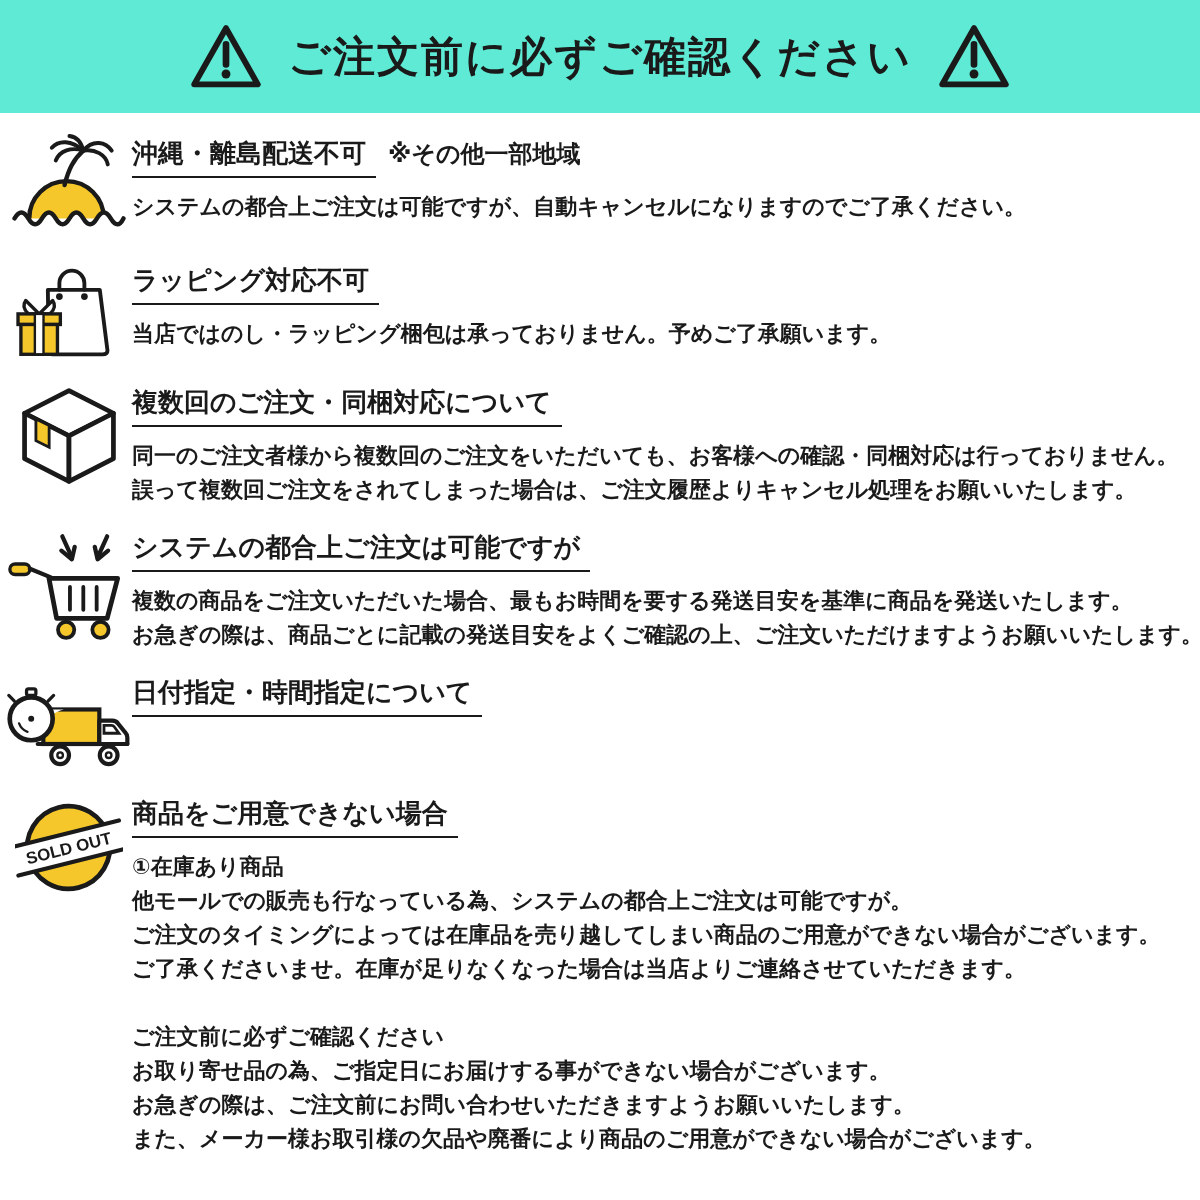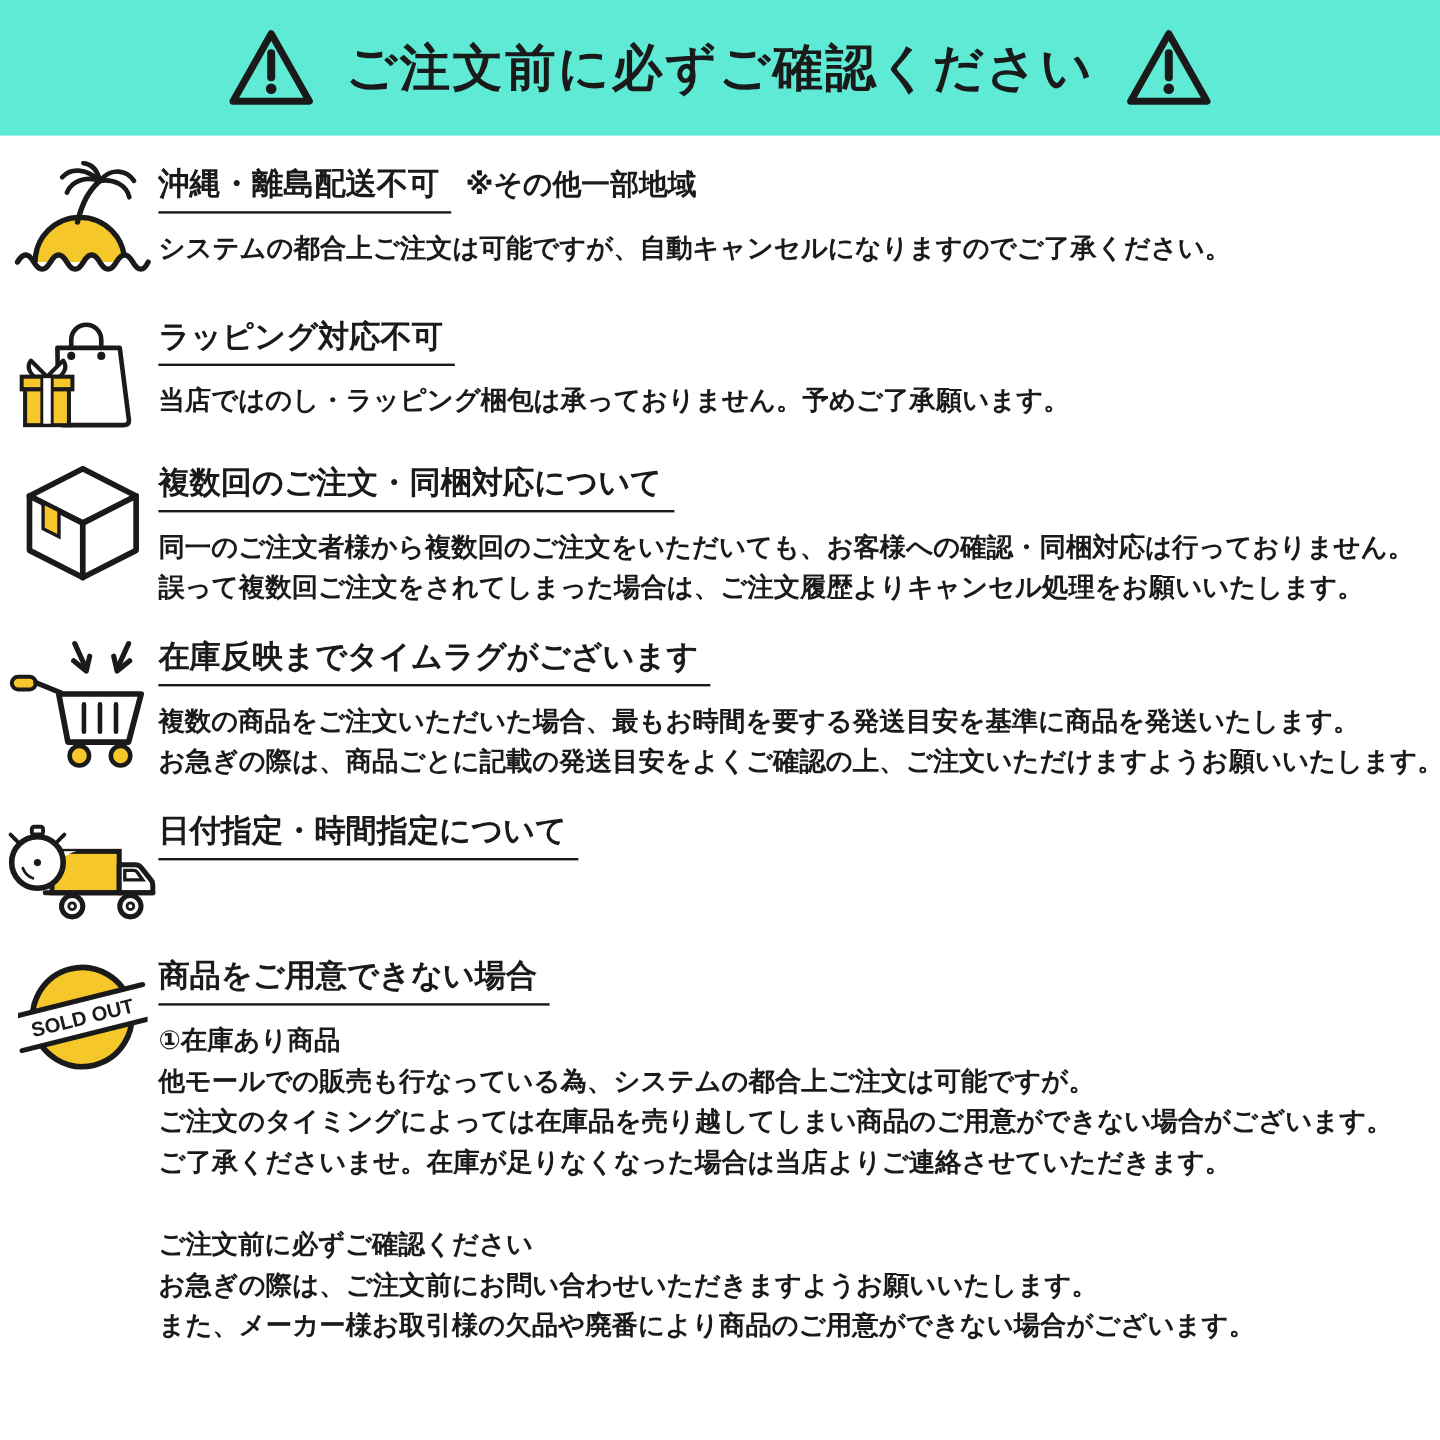--- a/index.html
+++ b/index.html
@@ -122,21 +122,21 @@
       <path class="ic" d="M24,42 L46,51" stroke-width="4.5"></path>
       <polygon points="44,52 116,52 105,94 52,94" fill="#fff" stroke="#1a1a1a" stroke-width="5" stroke-linejoin="round"></polygon>
       <path class="ic" d="M66,61 V85" stroke-width="4"></path>
       <path class="ic" d="M80,61 V85" stroke-width="4"></path>
       <path class="ic" d="M94,61 V85" stroke-width="4"></path>
       <circle cx="62" cy="106" r="8.5" fill="#F5C72B" stroke="#1a1a1a" stroke-width="4"></circle>
       <circle cx="98" cy="106" r="8.5" fill="#F5C72B" stroke="#1a1a1a" stroke-width="4"></circle>
     </svg>
   </div>
   <div class="text-col">
-    <div class="sec-title"><span class="u">在庫反映までタイムラグがございます</span></div>
+    <div class="sec-title"><span class="u">システムの都合上ご注文は可能ですが</span></div>
     <p class="line">複数の商品をご注文いただいた場合、最もお時間を要する発送目安を基準に商品を発送いたします。</p>
     <p class="line">お急ぎの際は、商品ごとに記載の発送目安をよくご確認の上、ご注文いただけますようお願いいたします。</p>
   </div>
 </div>
 
 <div class="section">
   <div class="icon-col">
     <svg width="128" height="100" viewBox="0 0 135 105">
       <rect x="40" y="38" width="60" height="37" fill="#F5C72B" stroke="#1a1a1a" stroke-width="4.5"></rect>
       <path d="M40,38 h22 q-16,4 -20,18 z" fill="#fff"></path>
@@ -173,18 +173,19 @@
     </svg>
   </div>
   <div class="text-col">
     <div class="sec-title"><span class="u">商品をご用意できない場合</span></div>
     <p class="line">①在庫あり商品</p>
     <p class="line">他モールでの販売も行なっている為、システムの都合上ご注文は可能ですが。</p>
     <p class="line">ご注文のタイミングによっては在庫品を売り越してしまい商品のご用意ができない場合がございます。</p>
     <p class="line">ご了承くださいませ。在庫が足りなくなった場合は当店よりご連絡させていただきます。</p>
     <p class="line"></p>
     <p class="line">ご注文前に必ずご確認ください</p>
+    <p class="line">お取り寄せ品の為、ご指定日にお届けする事ができない場合がございます。</p>
     <p class="line">お急ぎの際は、ご注文前にお問い合わせいただきますようお願いいたします。</p>
     <p class="line">また、メーカー様お取引様の欠品や廃番により商品のご用意ができない場合がございます。</p>
     <p class="line"></p>
 
   </div>
 </div>
 
 </body></html>

